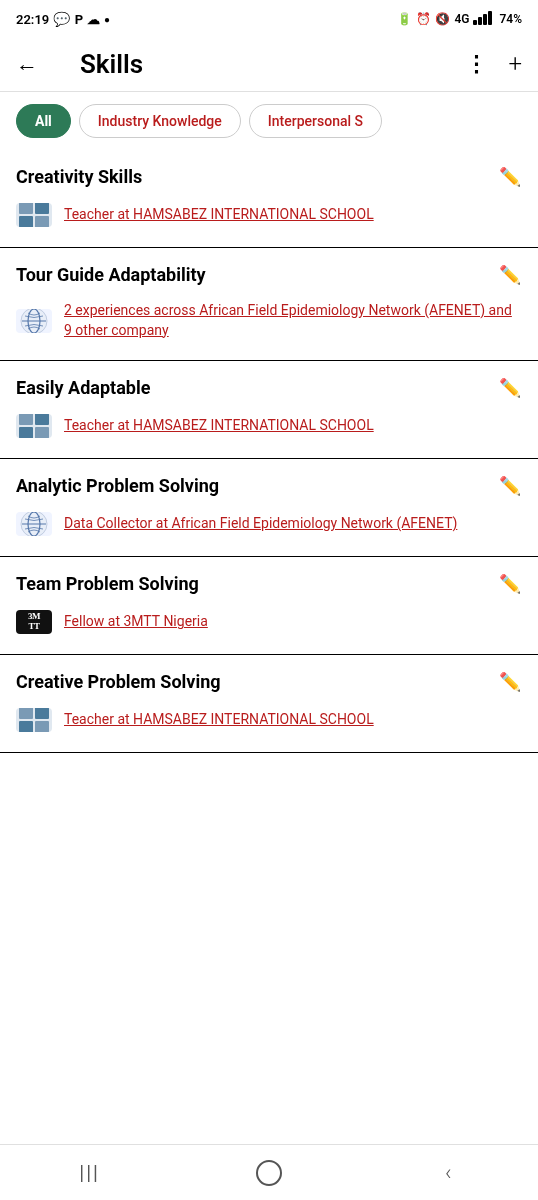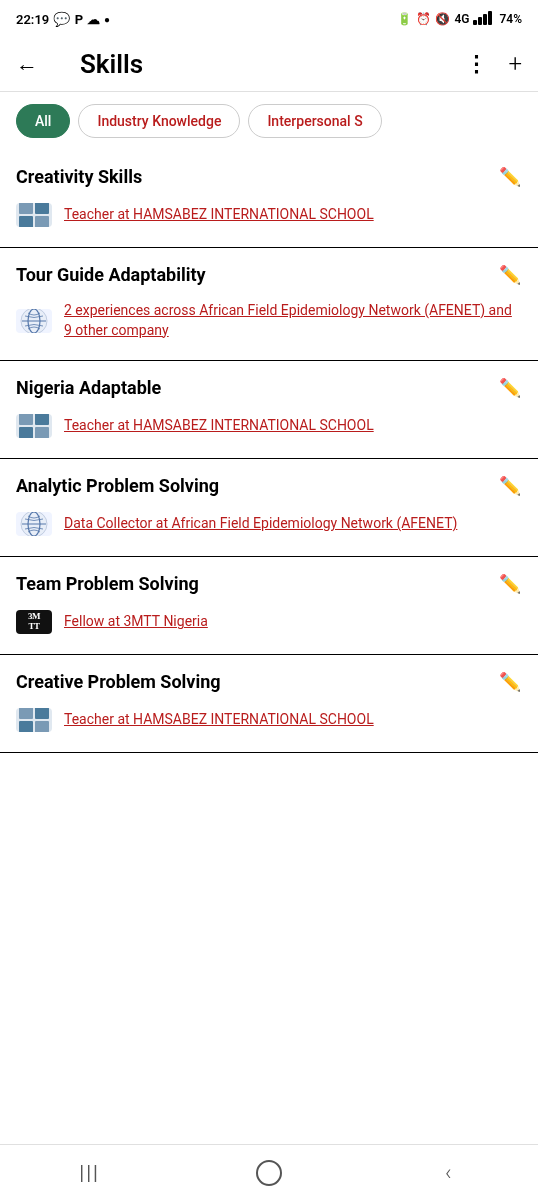--- a/index.html
+++ b/index.html
@@ -104,20 +104,21 @@
       white-space: nowrap;
       cursor: pointer;
       border: 1.5px solid #ccc;
       color: #b91c1c;
       background: #fff;
     }
     .pill.active {
       background: #2d7a57;
       border-color: #2d7a57;
       color: #ffffff;
+      font-weight: bold;
     }
 
     
     .skills-list {
       background: #ffffff;
     }
 
     .skill-section {
       border-bottom: 1px solid #000000;
       padding: 16px 16px 16px 16px;
@@ -315,21 +316,21 @@
           <path d="M5 9 Q14 12 23 9" fill="none" stroke="#5577aa" stroke-width="0.8"></path>
           <path d="M5 19 Q14 16 23 19" fill="none" stroke="#5577aa" stroke-width="0.8"></path>
         </svg>
       </div>
       <span class="skill-desc">2 experiences across African Field Epidemiology Network (AFENET) and 9 other company</span>
     </div>
   </div>
 
   <div class="skill-section">
     <div class="skill-header">
-      <span class="skill-name">Nigeria Adaptable</span>
+      <span class="skill-name">Easily Adaptable</span>
       <span class="edit-icon">✏️</span>
     </div>
     <div class="skill-entry">
       <div class="company-logo">
         <div class="logo-school" style="width:36px;height:36px;">
           <div class="sq"></div>
             <div class="sq dark"></div>
           <div class="sq dark"></div>
             <div class="sq"></div>
         </div>

